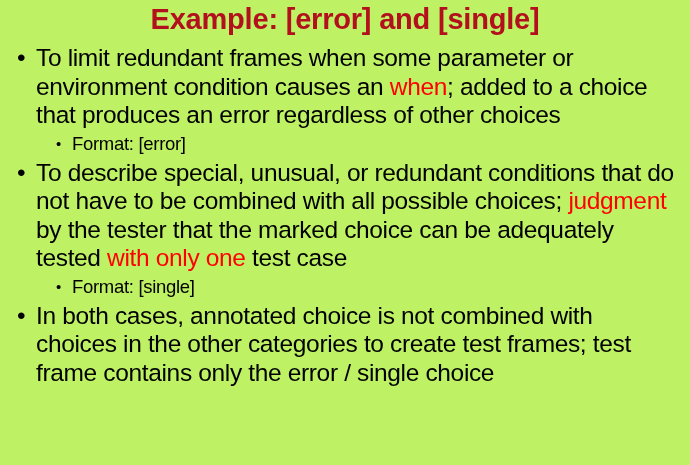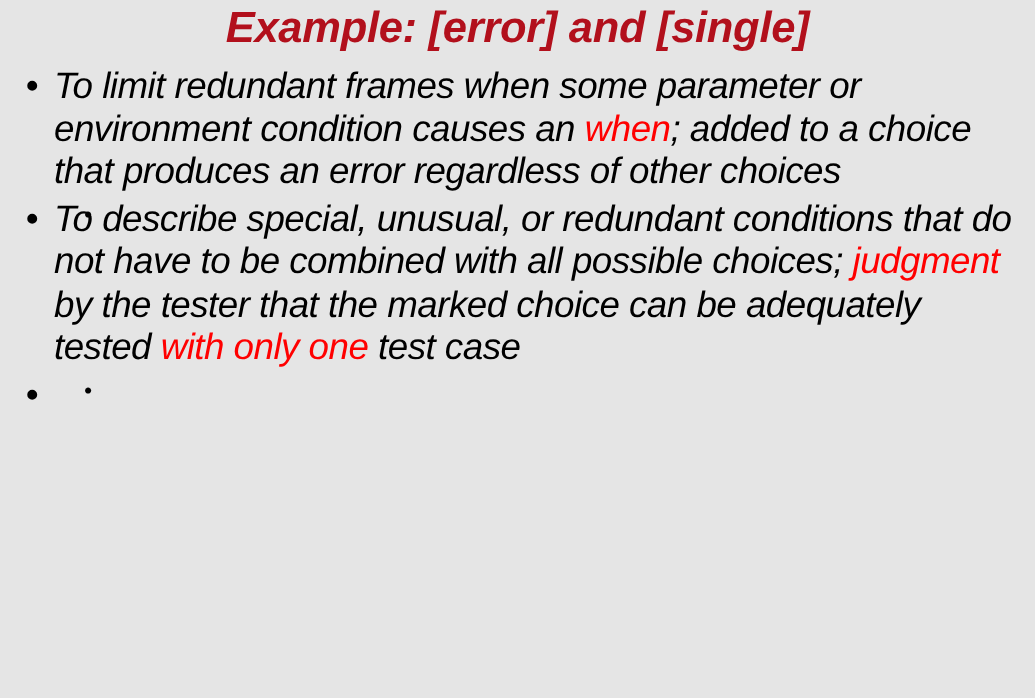--- a/index.html
+++ b/index.html
@@ -13,23 +13,22 @@
     overflow: hidden;
     font-family: "Liberation Sans", sans-serif;
     color: #000000;
     -webkit-font-smoothing: antialiased;
   }
 
   .slide {
     position: relative;
     width: 690px;
     height: 465px;
-    background: #e5e5e5;
+    background: #bef264;
     box-sizing: border-box;
-    font-style: italic;
   }
 
   .slide-title {
     position: absolute;
     top: 2px;
     left: 0;
     width: 690px;
     text-align: center;
     font-size: 29px;
     font-weight: bold;
@@ -93,19 +92,19 @@
 </style>
 </head>
 <body>
 
 <div class="slide">
 
   <div class="slide-title">Example: [error] and [single]</div>
 
   <div class="body-area" id="body-area">
       <div class="bullet-l1 sp-after-l1"><span class="dot">•</span><span class="txt">To limit redundant frames when some parameter or environment condition causes an </span><span class="txt hl-red">when</span><span class="txt">; added to a choice that produces an error regardless of other choices</span></div>
-      <div class="bullet-l2 sp-after-l2"><span class="dot">•</span></div>
+      <div class="bullet-l2 sp-after-l2"><span class="dot">•</span><span class="txt">Format: [error]</span></div>
       <div class="bullet-l1 sp-after-l1"><span class="dot">•</span><span class="txt">To describe special, unusual, or redundant conditions that do not have to be combined with all possible choices; </span><span class="txt hl-red">judgment</span><span class="txt"> by the tester that the marked choice can be adequately tested </span><span class="txt hl-red">with only one</span><span class="txt"> test case</span></div>
-      <div class="bullet-l2 sp-after-l2"><span class="dot">•</span></div>
-      <div class="bullet-l1 sp-after-l1"><span class="dot">•</span></div>
+      <div class="bullet-l2 sp-after-l2"><span class="dot">•</span><span class="txt">Format: [single]</span></div>
+      <div class="bullet-l1 sp-after-l1"><span class="dot">•</span><span class="txt">In both cases, annotated choice is not combined with choices in the other categories to create test frames; test frame contains only the error / single choice</span></div>
     </div>
 
 </div>
 
 </body></html>

